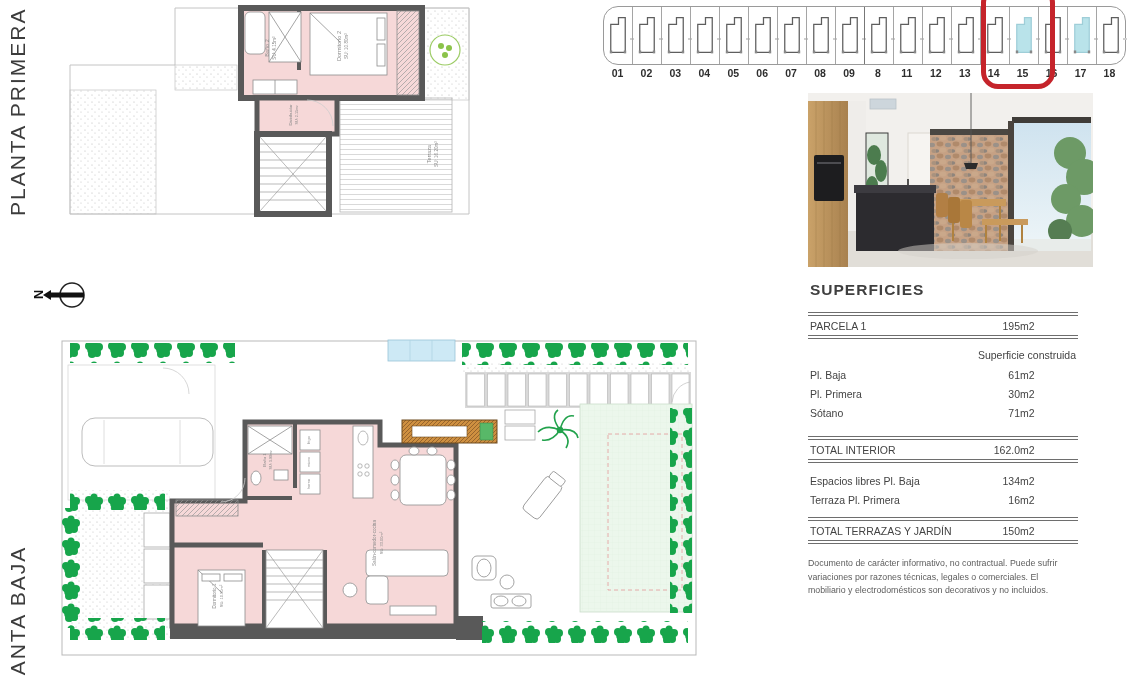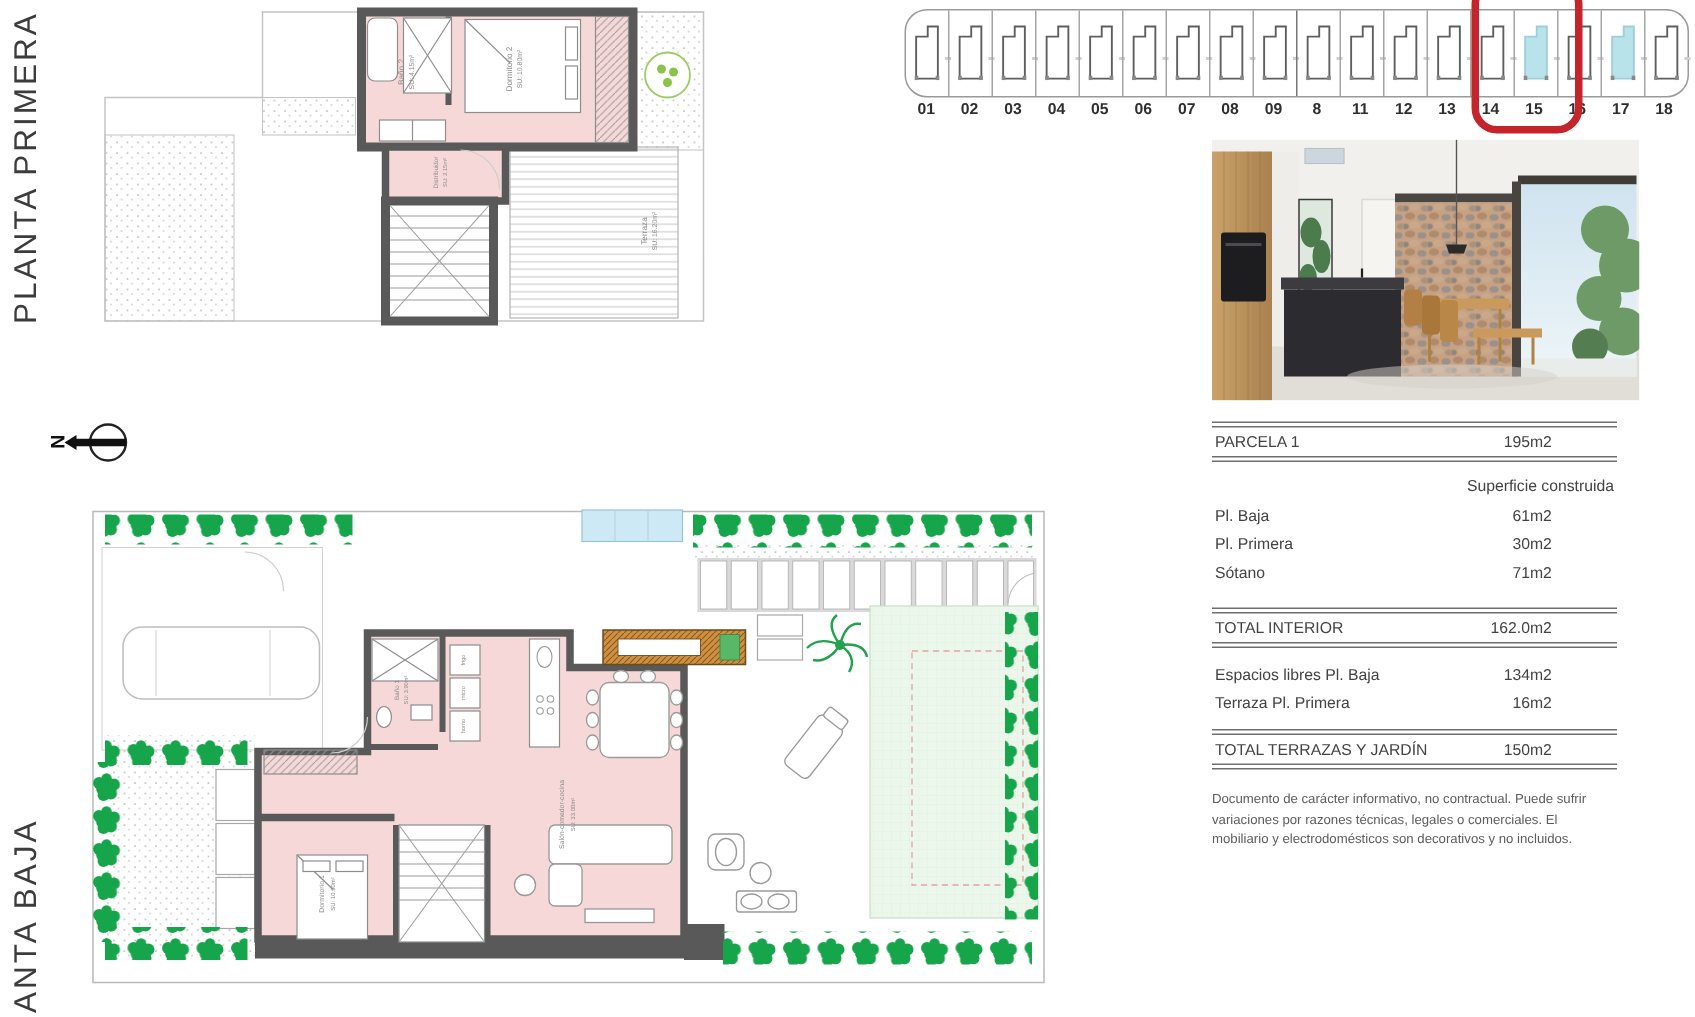--- a/index.html
+++ b/index.html
@@ -571,20 +571,21 @@
         <rect x="152" y="107" width="12" height="28" rx="3" fill="#b98746"></rect>
         <rect x="174" y="126" width="46" height="6" fill="#c99a5c"></rect>
         <line x1="178" y1="132" x2="178" y2="150" stroke="#b0823f" stroke-width="2"></line>
         <line x1="214" y1="132" x2="214" y2="150" stroke="#b0823f" stroke-width="2"></line>
       </g>
       <ellipse cx="160" cy="158" rx="70" ry="8" fill="#d4d0c9" opacity="0.5"></ellipse>
     </svg>
   </div>
 
   <div id="superficies">
+    <h2 id="sup-title">SUPERFICIES</h2>
     <div class="rule"></div>
     <div class="trow">
       <span class="tl">PARCELA 1</span>
       <span class="tv">195</span>
       <span class="tu">m2</span>
     </div>
     <div class="rule"></div>
     <div class="colhead">Superficie construida</div>
     <div class="trow">
       <span class="tl">Pl. Baja</span>

